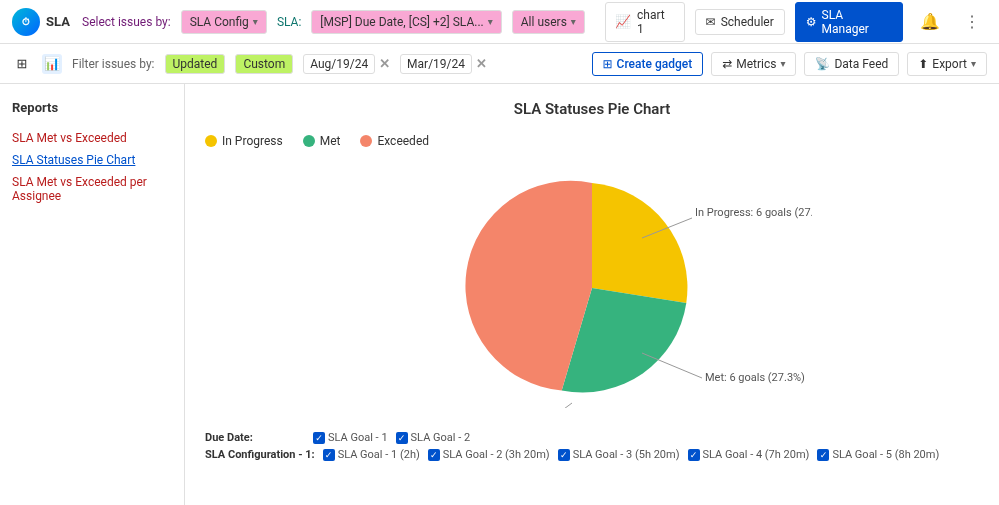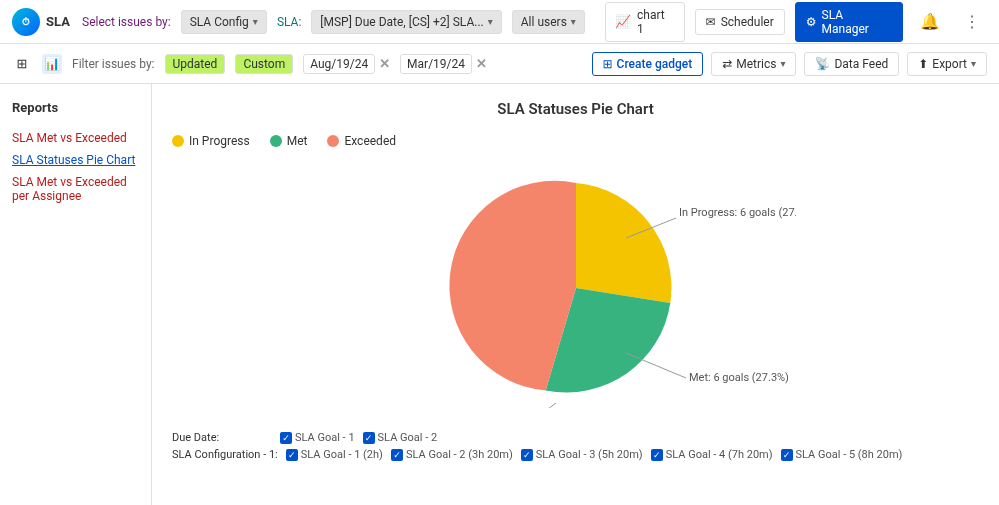--- a/index.html
+++ b/index.html
@@ -8,21 +8,21 @@
     
     .top-nav {
       display: flex; align-items: center; height: 44px; padding: 0 12px;
       border-bottom: 1px solid #e0e0e0; background: #fff; gap: 10px;
     }
     .logo-area { display: flex; align-items: center; gap: 6px; font-weight: 700; font-size: 13px; color: #333; min-width: 60px; }
     .logo-icon { width: 28px; height: 28px; border-radius: 50%; background: linear-gradient(135deg, #00b8d9, #0065ff); display: flex; align-items: center; justify-content: center; color: #fff; font-size: 10px; font-weight: 700; }
     .select-issues-label { font-size: 12px; color: #701a75; white-space: nowrap; }
     .nav-dropdown {
       display: flex; align-items: center; gap: 4px; padding: 4px 8px;
-      border: 1px solid #ddd; border-radius: 3px; cursor: pointer; background: #e5e5e5; font-size: 12px; color: #333; white-space: nowrap;
+      border: 1px solid #ddd; border-radius: 3px; cursor: pointer; background: #f9a8d4; font-size: 12px; color: #333; white-space: nowrap;
     }
     .chevron { font-size: 10px; color: #666; }
     .sla-label { font-size: 12px; color: #0f766e; }
     .spacer { flex: 1; }
     .nav-btn { display: flex; align-items: center; gap: 5px; padding: 5px 10px; border-radius: 3px; cursor: pointer; font-size: 12px; border: 1px solid #ddd; background: #fff; color: #333; }
     .nav-btn-primary { background: #0052cc; color: #fff; border-color: #0052cc; }
     .icon-btn { padding: 5px 7px; border: none; background: none; cursor: pointer; color: #666; font-size: 16px; }
 
     
     .second-toolbar {
@@ -39,41 +39,41 @@
     .date-val { padding: 2px 6px; border: 1px solid #ddd; border-radius: 3px; }
     .remove-x { color: #999; cursor: pointer; font-size: 13px; font-weight: bold; }
     .right-toolbar { display: flex; align-items: center; gap: 8px; margin-left: auto; }
     .toolbar-btn { display: flex; align-items: center; gap: 4px; padding: 4px 10px; border: 1px solid #ddd; border-radius: 3px; cursor: pointer; font-size: 12px; background: #fff; color: #333; }
     .create-gadget-btn { color: #0052cc; border-color: #0052cc; font-weight: 500; }
 
     
     .main-layout { display: flex; height: calc(505px - 84px); }
 
     
-    .sidebar { width: 152px; border-right: 1px solid #e0e0e0; padding: 16px 12px; flex-shrink: 0; }
+    .sidebar { width: 185px; border-right: 1px solid #e0e0e0; padding: 16px 12px; flex-shrink: 0; }
     .sidebar-title { font-weight: 700; font-size: 13px; margin-bottom: 12px; }
     .sidebar-link { display: block; padding: 4px 0; font-size: 12px; color: #b91c1c; cursor: pointer; text-decoration: none; }
     .sidebar-link.active { color: #0052cc; text-decoration: underline; }
 
     
     .content-area { flex: 1; padding: 16px 20px; overflow: auto; }
     .chart-title { text-align: center; font-size: 15px; font-weight: 600; margin-bottom: 16px; color: #333; }
 
     
     .legend { display: flex; gap: 20px; margin-bottom: 20px; align-items: center; }
     .legend-item { display: flex; align-items: center; gap: 5px; font-size: 12px; }
     .legend-dot { width: 12px; height: 12px; border-radius: 50%; }
 
     
     .pie-area { display: flex; justify-content: center; align-items: center; position: relative; margin-bottom: 20px; }
 
     
     .footer-labels { font-size: 11px; color: #555; }
     .footer-row { display: flex; align-items: center; gap: 8px; margin-bottom: 4px; flex-wrap: wrap; }
-    .footer-label-title { font-weight: 400; color: #333; min-width: 100px; }
+    .footer-label-title { font-weight: 700; color: #333; min-width: 100px; }
     .footer-cb { display: flex; align-items: center; gap: 3px; }
     .cb-box { width: 12px; height: 12px; background: #0052cc; border-radius: 2px; display: inline-flex; align-items: center; justify-content: center; color: #fff; font-size: 9px; flex-shrink: 0; }
   </style>
 </head>
 <body>
 
 <nav class="top-nav">
   <div class="logo-area">
     <div class="logo-icon">
       <span style="font-size:10px;">⏱</span>

